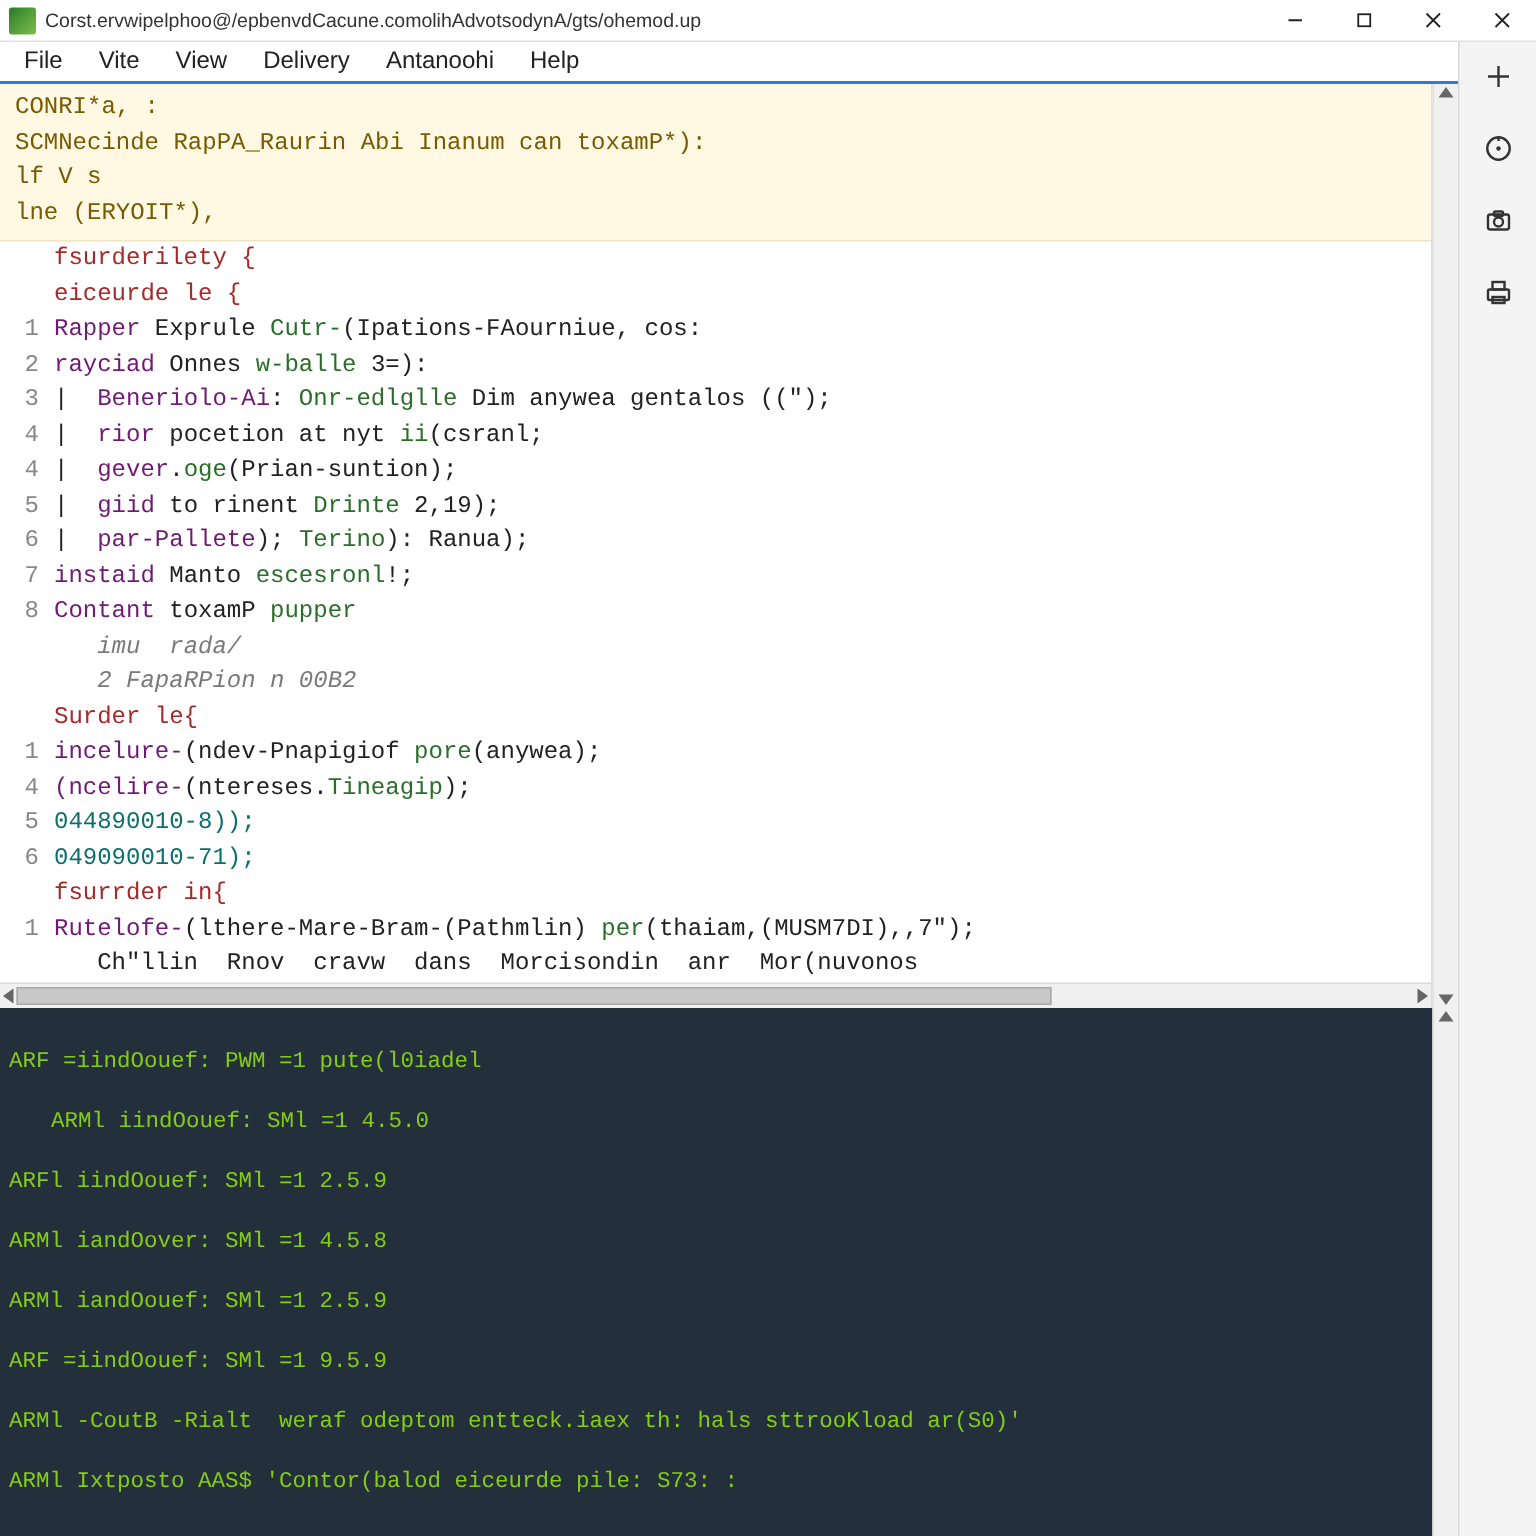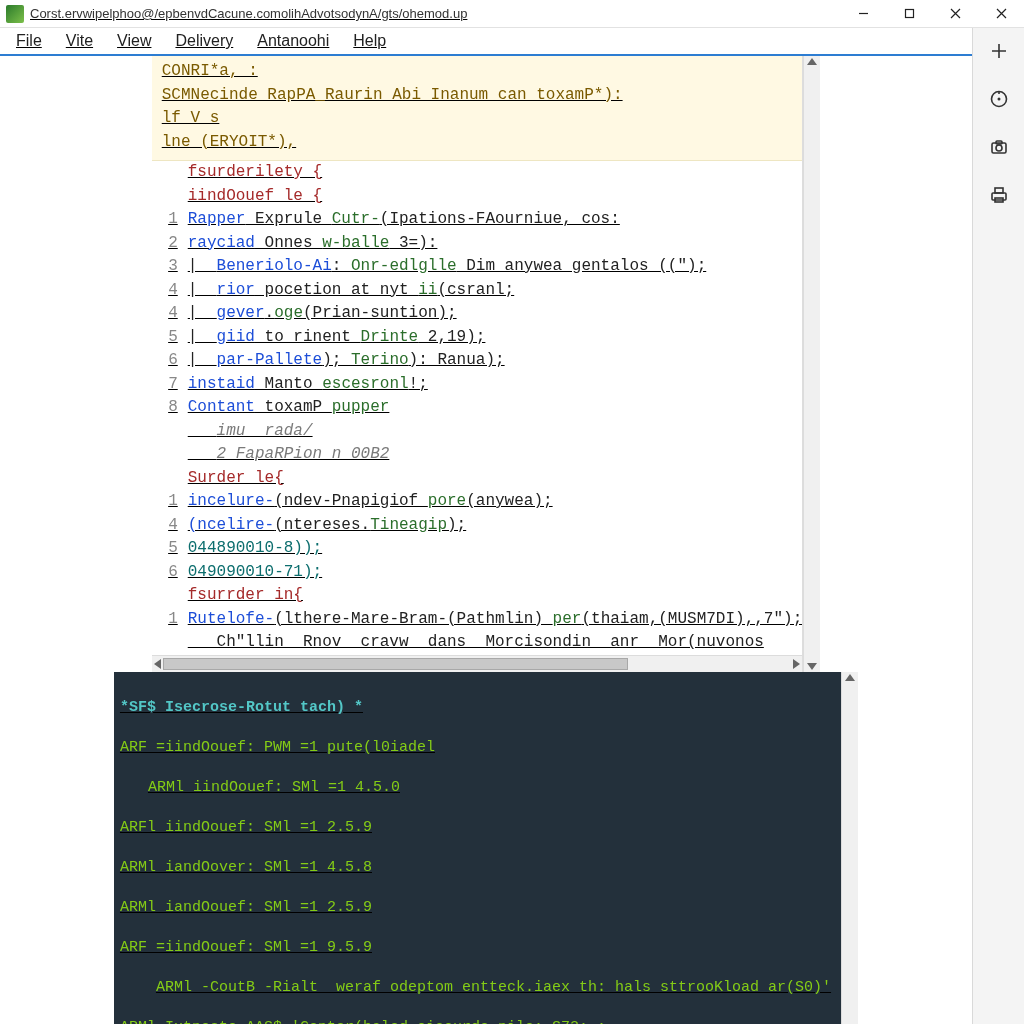--- a/index.html
+++ b/index.html
@@ -3,21 +3,20 @@
 <meta charset="utf-8">
 <style>
   * { margin: 0; padding: 0; box-sizing: border-box; }
   html, body { width: 1024px; height: 1024px; overflow: hidden; font-family: "Segoe UI", Tahoma, sans-serif; background: #f0f0f0; }
   .app {
     display: grid;
     grid-template-columns: 1fr 52px;
     grid-template-rows: 28px 28px 1fr;
     width: 1024px; height: 1024px;
     background: #fff;
-    text-decoration: underline;
   }
   
   .titlebar {
     grid-column: 1 / 3; grid-row: 1;
     display: flex; align-items: center;
     background: #fff;
     border-bottom: 1px solid #e2e2e2;
     font-size: 13px;
   }
   .titlebar .icon { width: 18px; height: 18px; margin: 0 6px; background: linear-gradient(135deg,#2b7a2b,#7cc04a); border-radius:2px; display:inline-block;}
@@ -48,21 +47,20 @@
     width:34px; height:34px;
     display:flex; align-items:center; justify-content:center;
     color:#444;
   }
   .rsidebar .sbtn svg { width:20px; height:20px; stroke:#333; stroke-width:1.6; fill:none; }
   
   .maincol {
     grid-column: 1; grid-row: 3;
     display:flex; flex-direction:column;
     min-height:0;
-    align-items:center;
   }
   .editor-wrap { position:relative; flex: 0 0 578px; display:flex; }
   .editor {
     flex:1;
     overflow:hidden;
     font-family: Consolas, "Courier New", monospace;
     font-size: 16px;
     line-height: 23.5px;
     background:#fff;
     display:flex; flex-direction:column;
@@ -81,21 +79,21 @@
     padding: 4px 10px 6px 10px;
     color:#7a5a00;
     white-space:pre;
     border-bottom:1px solid #eee6c2;
   }
   .codearea { flex:1; overflow:hidden; }
   .codeline { display:flex; white-space:pre; }
   .gutter { width:36px; text-align:right; padding-right:10px; color:#888; }
   .codeline.nogutter .gutter { visibility:hidden; }
   .tok-decl   { color:#a52a2a; }
-  .tok-kw     { color:#1d4ed8; }
+  .tok-kw     { color:#701a75; }
   .tok-func   { color:#2b6e2b; }
   .tok-num    { color:#0d6e6e; }
   .tok-cmt    { color:#7a7a7a; font-style:italic; }
   .tok-plain  { color:#222; }
 
   
   .hscroll { height:17px; background:#f0f0f0; border-top:1px solid #dcdcdc; display:flex; align-items:center; justify-content:space-between; padding:0 2px;}
   .hscroll .arrow { width:0;height:0; }
   .hscroll .arrow.l { border-top:5px solid transparent;border-bottom:5px solid transparent;border-right:7px solid #666;}
   .hscroll .arrow.r { border-top:5px solid transparent;border-bottom:5px solid transparent;border-left:7px solid #666;}
@@ -195,21 +193,21 @@
 
   <div class="maincol">
     <div class="editor-wrap">
       <div class="editor">
         <div class="banner"><span>CONRI*a, :</span>
 <span>SCMNecinde RapPA_Raurin Abi Inanum can toxamP*):</span>
 <span>lf V s</span>
 <span>lne (ERYOIT*),</span></div>
         <div class="codearea">
 <div class="codeline nogutter"><span class="gutter"></span><span class="tok-decl">fsurderilety {</span></div>
-<div class="codeline nogutter"><span class="gutter"></span><span class="tok-decl">iindOouef le {</span></div>
+<div class="codeline nogutter"><span class="gutter"></span><span class="tok-decl">eiceurde le {</span></div>
 <div class="codeline"><span class="gutter">1</span><span class="tok-plain"></span><span class="tok-kw">Rapper</span><span class="tok-plain"> Exprule </span><span class="tok-func">Cutr-</span><span class="tok-plain">(Ipations-FAourniue, cos:</span></div>
 <div class="codeline"><span class="gutter">2</span><span class="tok-plain"></span><span class="tok-kw">rayciad</span><span class="tok-plain"> Onnes </span><span class="tok-func">w-balle</span><span class="tok-plain"> 3=):</span></div>
 <div class="codeline"><span class="gutter">3</span><span class="tok-plain">|  </span><span class="tok-kw">Beneriolo-Ai</span><span class="tok-plain">: </span><span class="tok-func">Onr-edlglle</span><span class="tok-plain"> Dim anywea gentalos ((");</span></div>
 <div class="codeline"><span class="gutter">4</span><span class="tok-plain">|  </span><span class="tok-kw">rior</span><span class="tok-plain"> pocetion at nyt </span><span class="tok-func">ii</span><span class="tok-plain">(csranl;</span></div>
 <div class="codeline"><span class="gutter">4</span><span class="tok-plain">|  </span><span class="tok-kw">gever</span><span class="tok-plain">.</span><span class="tok-func">oge</span><span class="tok-plain">(Prian-suntion);</span></div>
 <div class="codeline"><span class="gutter">5</span><span class="tok-plain">|  </span><span class="tok-kw">giid</span><span class="tok-plain"> to rinent </span><span class="tok-func">Drinte</span><span class="tok-plain"> 2,19);</span></div>
 <div class="codeline"><span class="gutter">6</span><span class="tok-plain">|  </span><span class="tok-kw">par-Pallete</span><span class="tok-plain">); </span><span class="tok-func">Terino</span><span class="tok-plain">): Ranua);</span></div>
 <div class="codeline"><span class="gutter">7</span><span class="tok-plain"></span><span class="tok-kw">instaid</span><span class="tok-plain"> Manto </span><span class="tok-func">escesronl</span><span class="tok-plain">!;</span></div>
 <div class="codeline"><span class="gutter">8</span><span class="tok-plain"></span><span class="tok-kw">Contant</span><span class="tok-plain"> toxamP </span><span class="tok-func">pupper</span></div>
 <div class="codeline nogutter"><span class="gutter"></span><span class="tok-cmt">   </span><span class="tok-cmt">imu  rada/</span></div>
@@ -232,28 +230,27 @@
         </div>
       </div>
       <div class="editor-scroll">
         <div class="arrow up"></div>
         <div class="arrow down"></div>
       </div>
     </div>
 
     <div class="terminal-wrap">
       <div class="terminal">
-<span class="t-head" style="display: block;">*SF$ Isecrose-Rotut tach) *</span>
 <span class="t-key" style="display: block;">ARF =iindOouef: PWM =1 pute(l0iadel</span>
 <span class="t-key" style="display: block; margin-left: 28px;">ARMl iindOouef: SMl =1 4.5.0</span>
 <span class="t-key" style="display: block;">ARFl iindOouef: SMl =1 2.5.9</span>
 <span class="t-key" style="display: block;">ARMl iandOover: SMl =1 4.5.8</span>
 <span class="t-key" style="display: block;">ARMl iandOouef: SMl =1 2.5.9</span>
 <span class="t-key" style="display: block;">ARF =iindOouef: SMl =1 9.5.9</span>
-<span class="t-key" style="display: block; margin-left: 36px;">ARMl -CoutB -Rialt  weraf odeptom entteck.iaex th: hals sttrooKload ar(S0)'</span>
+<span class="t-key" style="display: block;">ARMl -CoutB -Rialt  weraf odeptom entteck.iaex th: hals sttrooKload ar(S0)'</span>
 <span class="t-key" style="display: block;">ARMl Ixtposto AAS$ 'Contor(balod eiceurde pile: S73: :</span>
 
 <span class="t-key" style="display: block;"></span>
 
 
 <span class="t-key" style="display: block;"></span>
 
 <span class="t-key" style="display: block;"></span>
 
 <span class="t-key" style="display: block;"></span>

